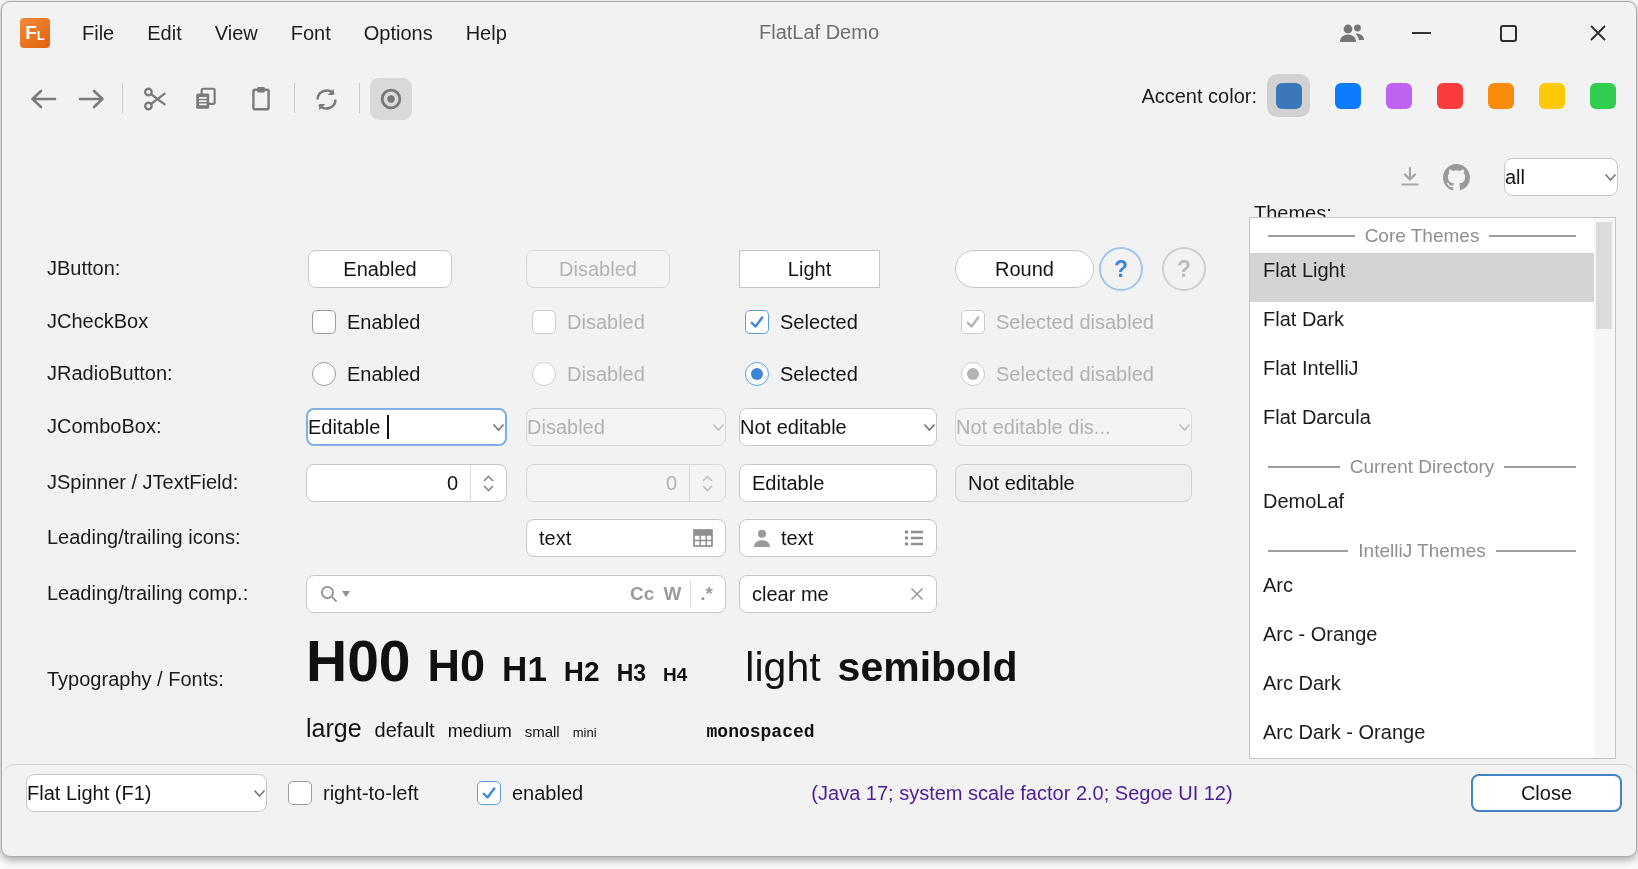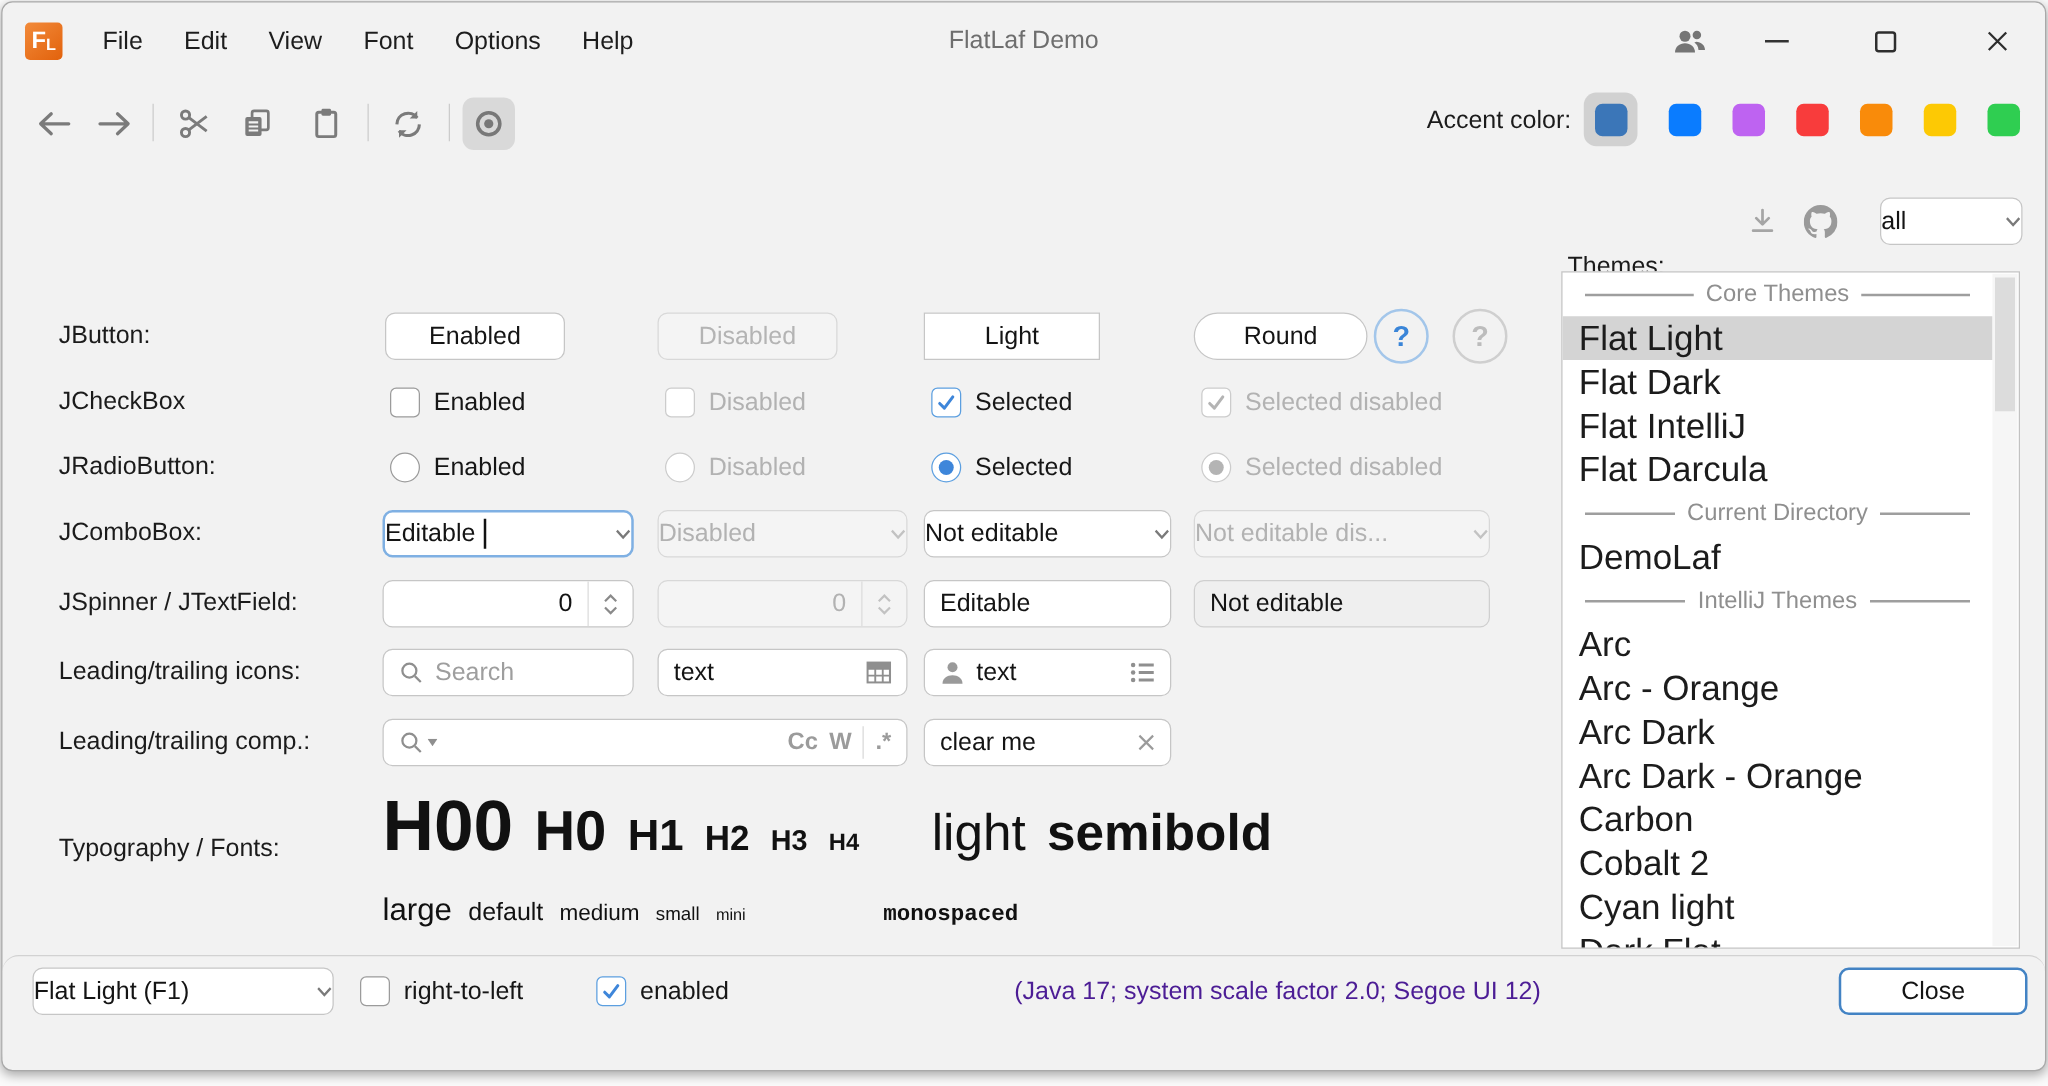--- a/index.html
+++ b/index.html
@@ -30,21 +30,21 @@
   
   .tabs { left:24px; top:150px; width:1199px; height:56px; display:flex; border-bottom:1px solid #c9c9c9; }
   .tab { padding:0 24px; display:flex; align-items:center; font-size:20px; color:#1f1f1f; position:relative; }
   .tab.active::after { content:''; position:absolute; left:0; right:0; bottom:-2px; height:3px; background:#3b76b8; }
 
   
   .themes-label { left:1252px; top:162px; font-size:20px; color:#1b1b1b;margin-top:38px; }
   .icon-btn { position:absolute; width:36px; height:36px; top:157px; display:flex; align-items:center; justify-content:center; }
   .filter-combo { left:1502px; top:156px; width:114px; height:38px; }
   .theme-list { left:1247px; top:215px; width:367px; height:542px; background:#fff; border:1px solid #c2c2c2; overflow:hidden; }
-  .theme-item { height:35px; line-height:35px; padding-left:13px; margin-right:21px; font-size:28px; color:#1c1c1c; white-space:nowrap; }
+  .theme-item { height:49px; line-height:35px; padding-left:13px; margin-right:21px; font-size:20px; color:#1c1c1c; white-space:nowrap; }
   .theme-item.selected { background:#d4d4d4; }
   .theme-sep { display:flex; align-items:center; height:35px; margin:0 29px 0 8px; color:#8f8f8f; font-size:19px; white-space:nowrap;text-align:center; }
   .theme-sep::before, .theme-sep::after { content:''; flex:1; border-top:2px solid #9e9e9e; margin:0 10px; }
   .vscroll { position:absolute; top:1px; bottom:1px; right:1px; width:20px; background:#f6f6f6; }
   .vthumb { position:absolute; left:2px; right:2px; top:3px; height:107px; background:#dcdcdc; }
 
   
   .flabel { font-size:20px; color:#1b1b1b; white-space:nowrap; }
   .btn { height:38px; background:#fff; border:1px solid #c6c6c6; border-radius:8px;
          display:flex; align-items:center; justify-content:center; font-size:20px; color:#141414; }
@@ -375,27 +375,20 @@
     </span>
   </div>
   <div class="abs tfield" style="left:737px;top:462px;width:198px;">
     <span class="grow">Editable</span>
   </div>
   <div class="abs tfield plain" style="left:953px;top:462px;width:237px;">
     <span class="grow">Not editable</span>
   </div>
 
   <div class="abs flabel" style="left:45px;top:524px;">Leading/trailing icons:</div>
-  <div class="abs tfield" style="left:304px;top:517px;width:201px;">
-    <svg width="20" height="20" viewBox="0 0 20 20">
-      <circle cx="8.5" cy="8.5" r="5.6" fill="none" stroke="#8f8f8f" stroke-width="1.8"></circle>
-      <line x1="12.9" y1="12.9" x2="17.6" y2="17.6" stroke="#8f8f8f" stroke-width="1.8"></line>
-    </svg>
-    <span class="grow ph">Search</span>
-  </div>
   <div class="abs tfield" style="left:524px;top:517px;width:200px;">
     <span class="grow">text</span>
     <svg width="20" height="18" viewBox="0 0 20 18">
       <rect x="1" y="1" width="18" height="16" fill="none" stroke="#8f8f8f" stroke-width="1.7"></rect>
       <path d="M1 6h18 M1 11.5h18 M7.2 6v11 M13.2 6v11" stroke="#8f8f8f" stroke-width="1.5" fill="none"></path>
       <rect x="1" y="1" width="18" height="5" fill="#8f8f8f"></rect>
     </svg>
   </div>
   <div class="abs tfield" style="left:737px;top:517px;width:198px;">
     <svg width="20" height="20" viewBox="0 0 20 20">

